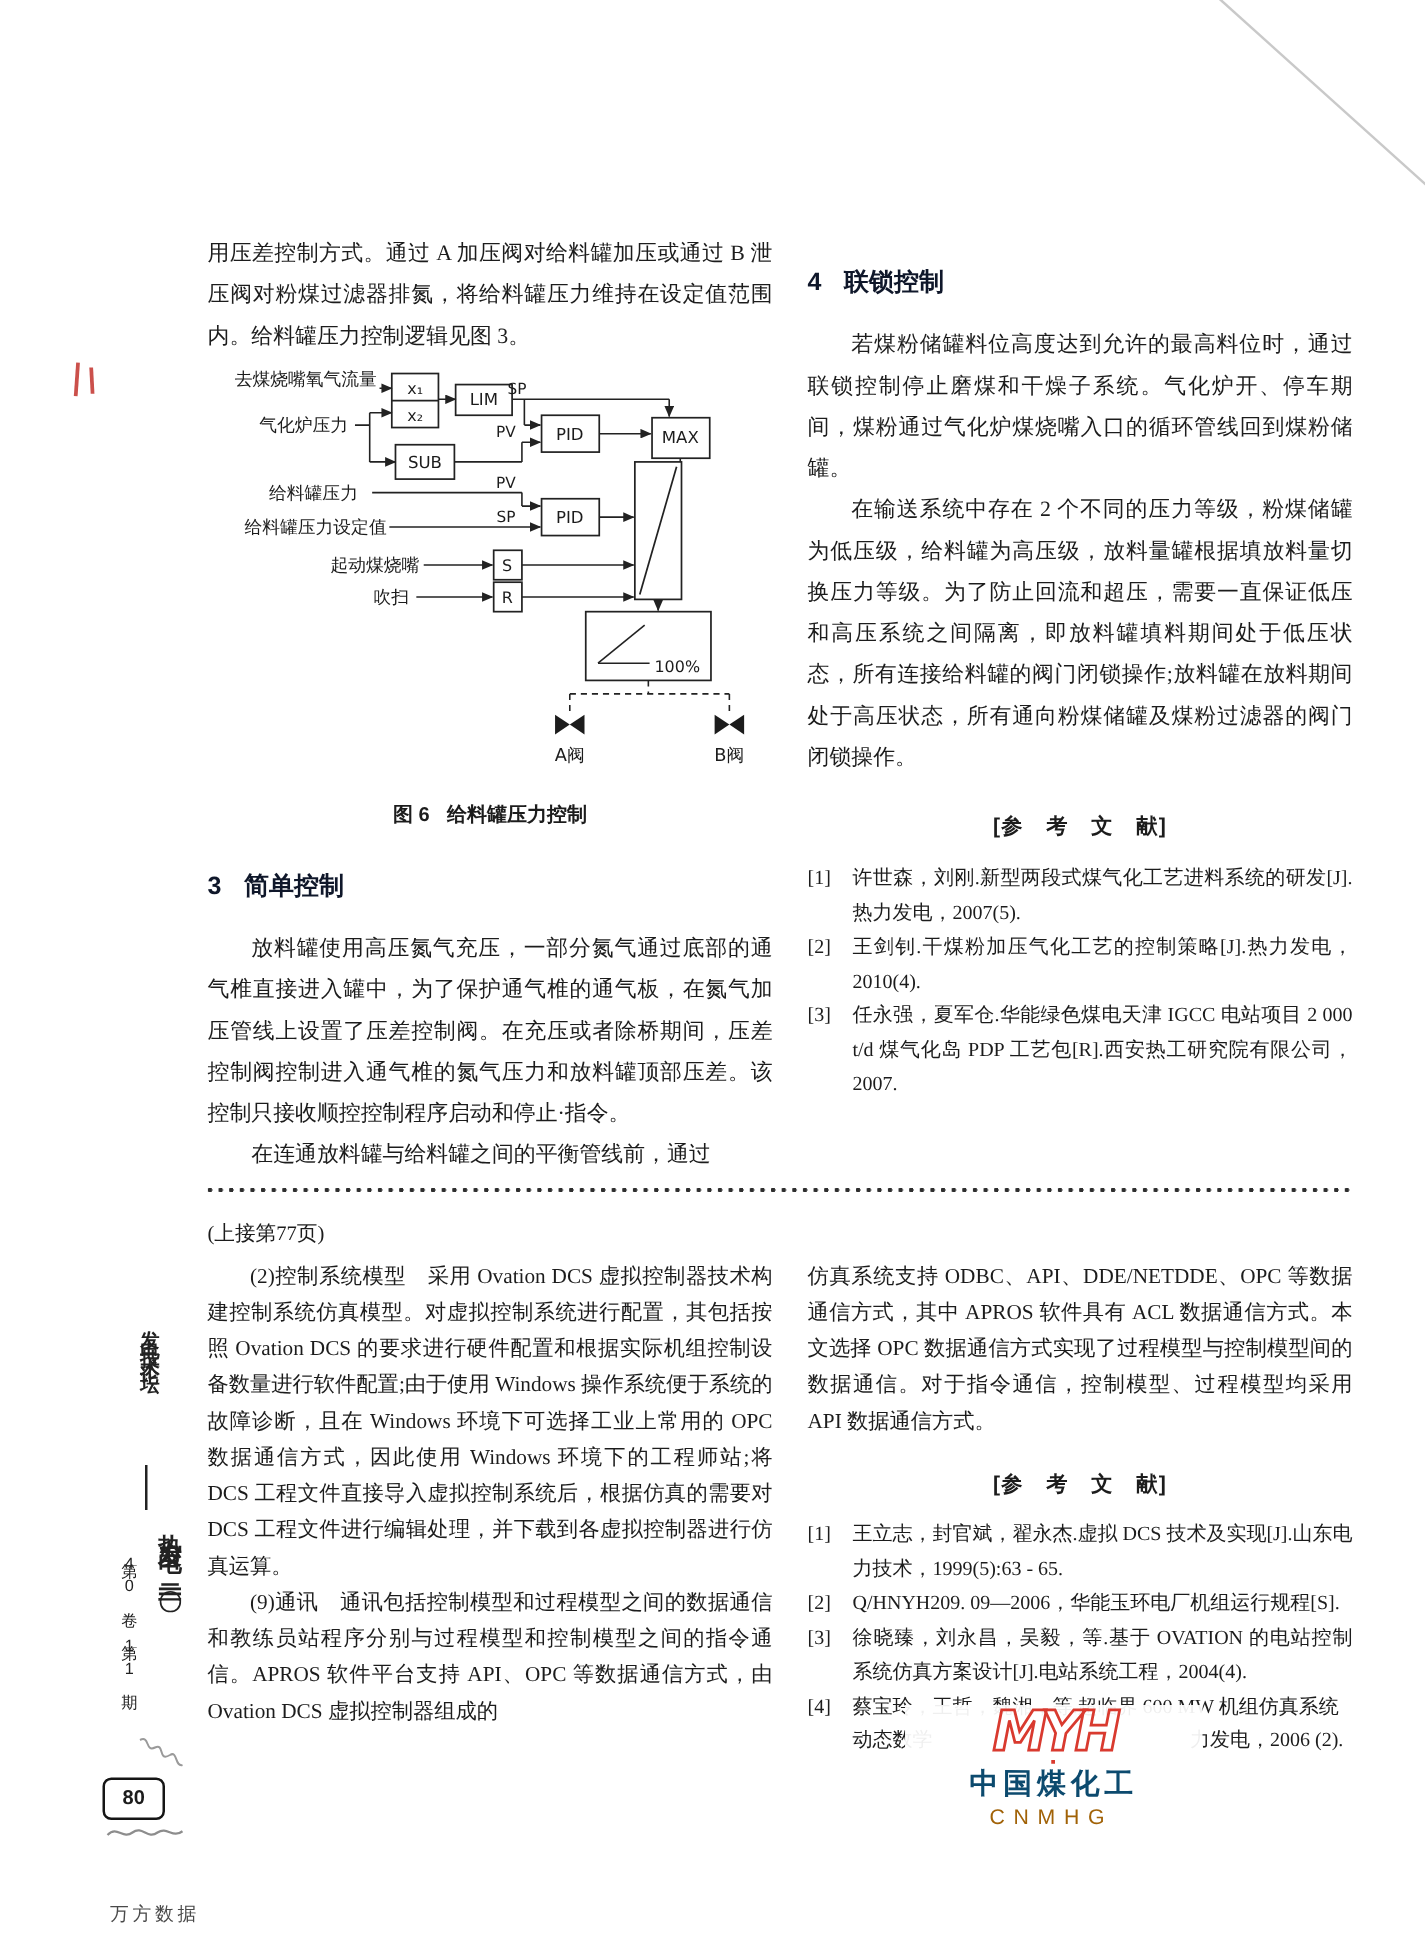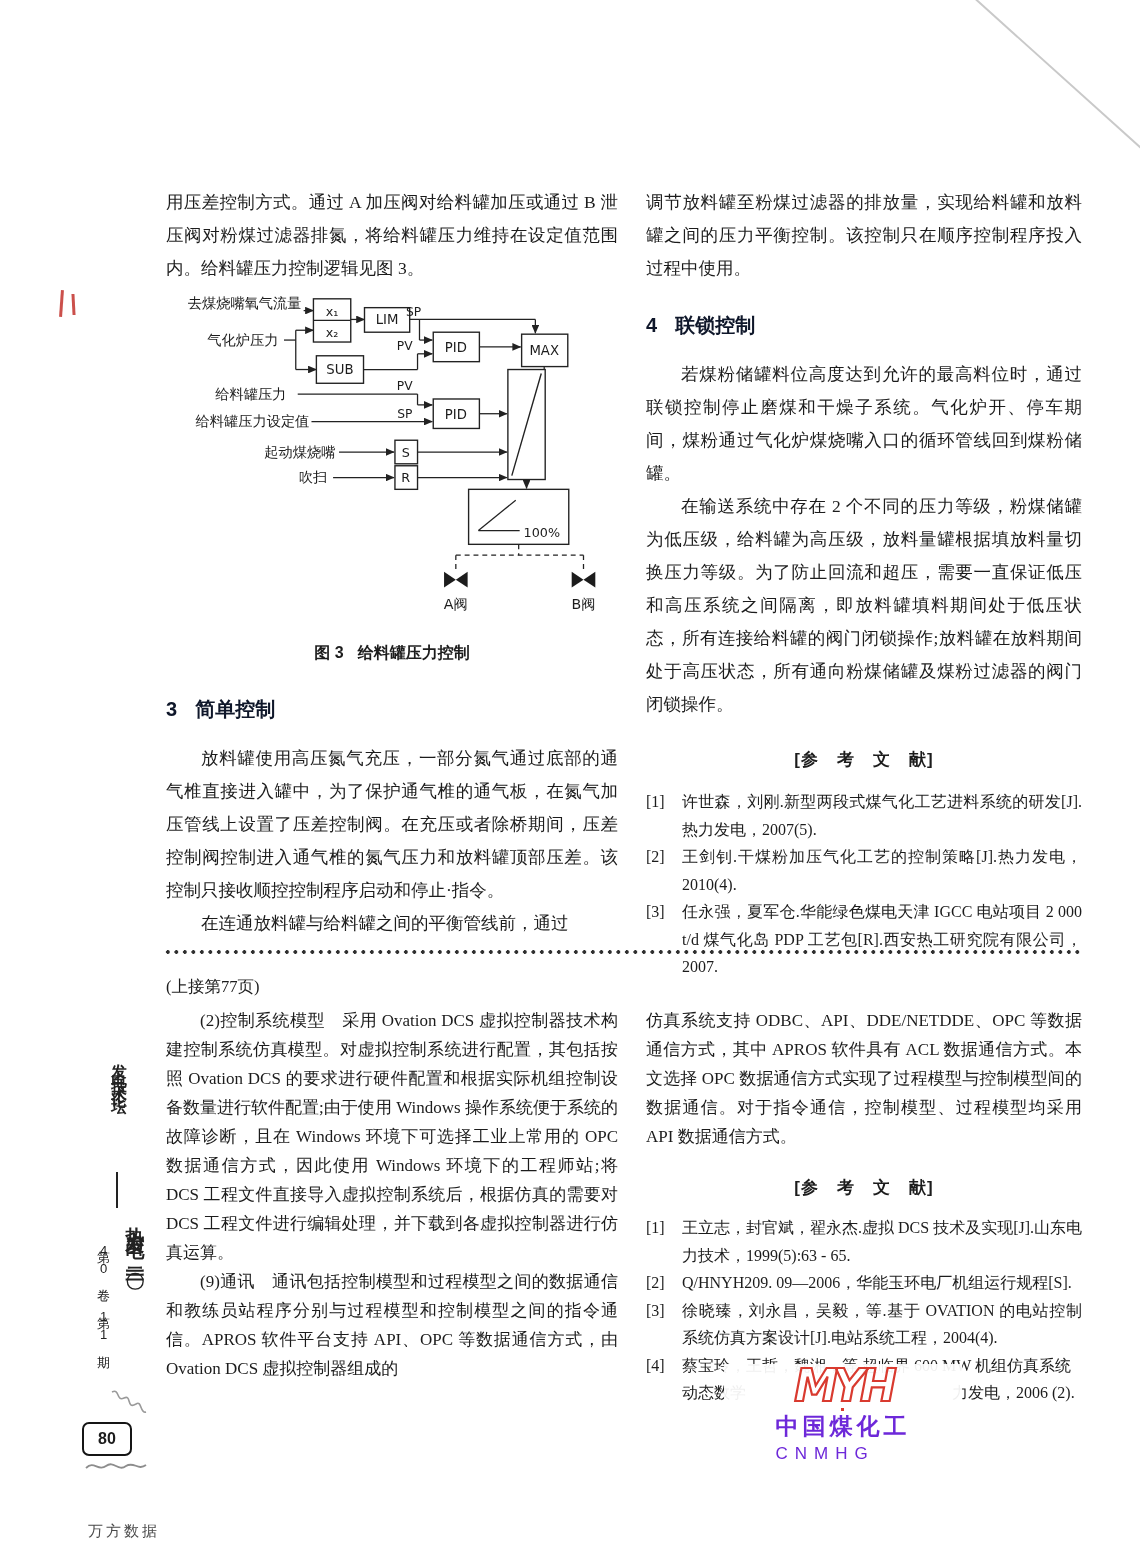--- a/index.html
+++ b/index.html
@@ -41,24 +41,24 @@
   .red-mark{position:absolute;background:#c2312b;opacity:.85;}
   .red-mark.m1{left:60px;top:290px;width:3px;height:27px;transform:rotate(4deg);}
   .red-mark.m2{left:72px;top:294px;width:3px;height:21px;transform:rotate(-3deg);}
   .corner-line{position:absolute;right:-46px;top:66px;width:270px;height:2px;background:#c9c9c9;
                transform:rotate(42deg);}
   .watermark{position:absolute;left:724px;top:1364px;width:238px;height:64px;display:flex;
              align-items:center;background:rgba(255,255,255,.93);z-index:5;flex-direction:column;}
   .wm-mono{font-family:"DejaVu Sans",sans-serif;font-weight:900;font-style:italic;font-size:44px;
            color:transparent;-webkit-text-stroke:2.2px #d93a2f;line-height:1;letter-spacing:-5px;}
   .wm-bar{width:3px;height:54px;background:#d93a2f;margin:0 10px 0 8px;flex:0 0 3px;}
-  .wm-brand{color:#6d28d9;font-size:23px;font-weight:bold;letter-spacing:4px;
+  .wm-brand{color:#0c4a6e;font-size:23px;font-weight:bold;letter-spacing:4px;
             font-family:"Liberation Sans","DejaVu Sans",sans-serif;}
-  .wm-sub{color:#6d28d9;font-size:17px;letter-spacing:7px;margin-top:2px;
-          font-family:"Liberation Sans","DejaVu Sans",sans-serif;}
+  .wm-sub{color:#a16207;font-size:17px;letter-spacing:7px;margin-top:2px;
+          font-family:"Liberation Sans","DejaVu Sans",sans-serif;margin-left:16px;}
   .squiggle{position:absolute;}
   svg text{font-family:"DejaVu Sans","Liberation Sans",sans-serif;fill:#1c1c1c;}
   .fig-wrap{margin-top:4px;}
 </style>
 </head>
 <body>
 
 <div class="page">
 
   <div class="red-mark m1"></div>
@@ -149,32 +149,31 @@
           <text x="100" y="171" font-size="14.5">起动煤烧嘴</text>
           <text x="135" y="197" font-size="14.5">吹扫</text>
           <text x="244" y="171" font-size="13" text-anchor="middle">S</text>
           <text x="244" y="197" font-size="13" text-anchor="middle">R</text>
           <text x="364" y="253" font-size="13">100%</text>
           <text x="295" y="326" font-size="14.5" text-anchor="middle">A阀</text>
           <text x="425" y="326" font-size="14.5" text-anchor="middle">B阀</text>
         </g>
       </svg>
       <div class="fig-caption">
-        <span>图 3</span>
+        <span>图 6</span>
         <span>给料罐压力控制</span>
       </div>
     </div>
 
     <h2 class="sec-heading"><span>3</span><span class="hgap"></span><span>简单控制</span></h2>
     <p class="indent" style="margin:0;">放料罐使用高压氮气充压，一部分氮气通过底部的通气椎直接进入罐中，为了保护通气椎的通气板，在氮气加压管线上设置了压差控制阀。在充压或者除桥期间，压差控制阀控制进入通气椎的氮气压力和放料罐顶部压差。该控制只接收顺控控制程序启动和停止·指令。</p>
     <p class="indent" style="margin:0;">在连通放料罐与给料罐之间的平衡管线前，通过</p>
   </div>
 
   <div class="col body-lg" style="left:646px;top:186px;width:436px;">
-    <p class="noindent" style="margin:0;">调节放料罐至粉煤过滤器的排放量，实现给料罐和放料罐之间的压力平衡控制。该控制只在顺序控制程序投入过程中使用。</p>
 
     <h2 class="sec-heading"><span>4</span><span class="hgap"></span><span>联锁控制</span></h2>
     <p class="indent" style="margin:0;">若煤粉储罐料位高度达到允许的最高料位时，通过联锁控制停止磨煤和干燥子系统。气化炉开、停车期间，煤粉通过气化炉煤烧嘴入口的循环管线回到煤粉储罐。</p>
     <p class="indent" style="margin:0;">在输送系统中存在 2 个不同的压力等级，粉煤储罐为低压级，给料罐为高压级，放料量罐根据填放料量切换压力等级。为了防止回流和超压，需要一直保证低压和高压系统之间隔离，即放料罐填料期间处于低压状态，所有连接给料罐的阀门闭锁操作;放料罐在放料期间处于高压状态，所有通向粉煤储罐及煤粉过滤器的阀门闭锁操作。</p>
 
     <div class="refs-heading">[参　考　文　献]</div>
     <div class="ref-item">
       <span class="ref-num">[1]</span>
       <span class="ref-text">许世森，刘刚.新型两段式煤气化工艺进料系统的研发[J].热力发电，2007(5).</span>
     </div>

